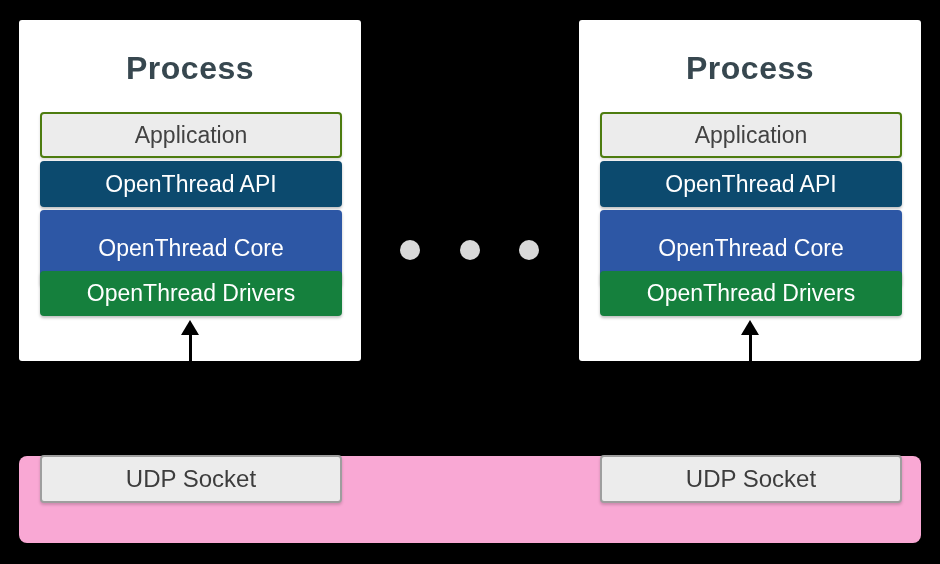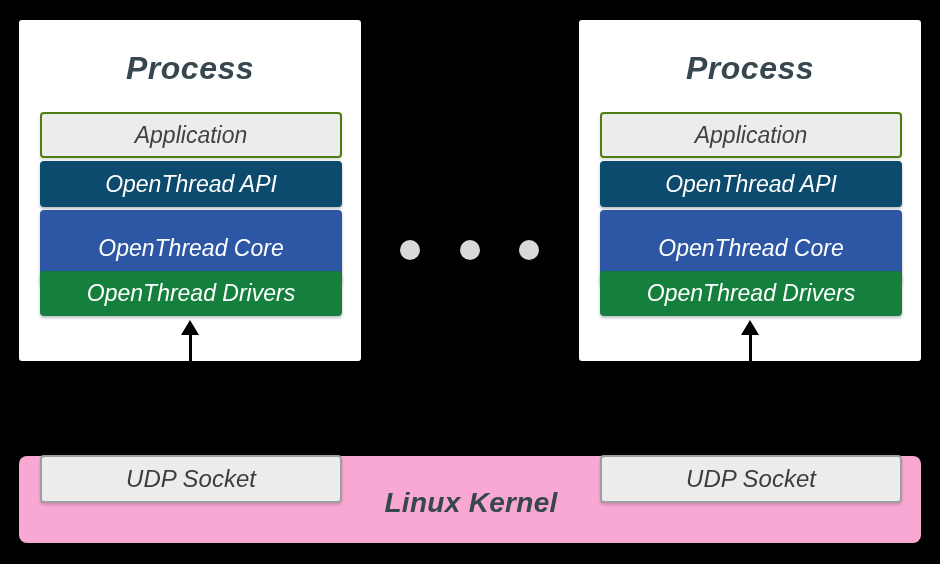--- a/index.html
+++ b/index.html
@@ -1,15 +1,15 @@
 <!DOCTYPE html>
 <html><head>
 <meta charset="utf-8">
 <style>
-  * { margin: 0; padding: 0; box-sizing: border-box; font-style: italic; }
+  * { margin: 0; padding: 0; box-sizing: border-box; }
   html, body { width: 940px; height: 564px; }
   body {
     background: #000000;
     font-family: "Liberation Sans", sans-serif;
     position: relative;
     overflow: hidden;
   }
   .stage { position: absolute; left: 0; top: 0; width: 940px; height: 564px; }
 
   .process-card {
@@ -199,19 +199,18 @@
     <div class="up-arrow">
       <div class="head"></div>
       <div class="shaft"></div>
     </div>
   </div>
 
   <div class="kernel-bar">
     <div class="udp-socket left">
       <span>UDP Socket</span>
     </div>
-    <div class="kernel-label">Linux Kernel</div>
     <div class="udp-socket right">
       <span>UDP Socket</span>
     </div>
   </div>
 
 </div>
 
 </body></html>

